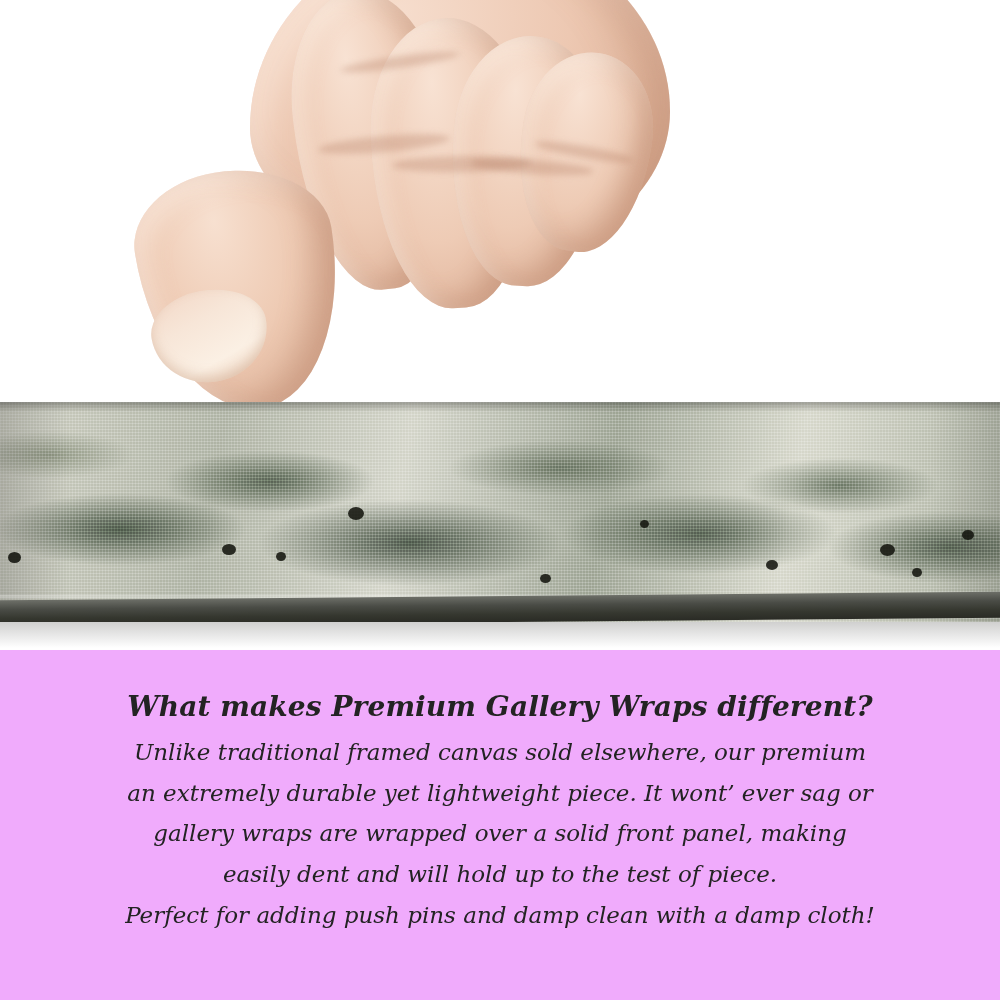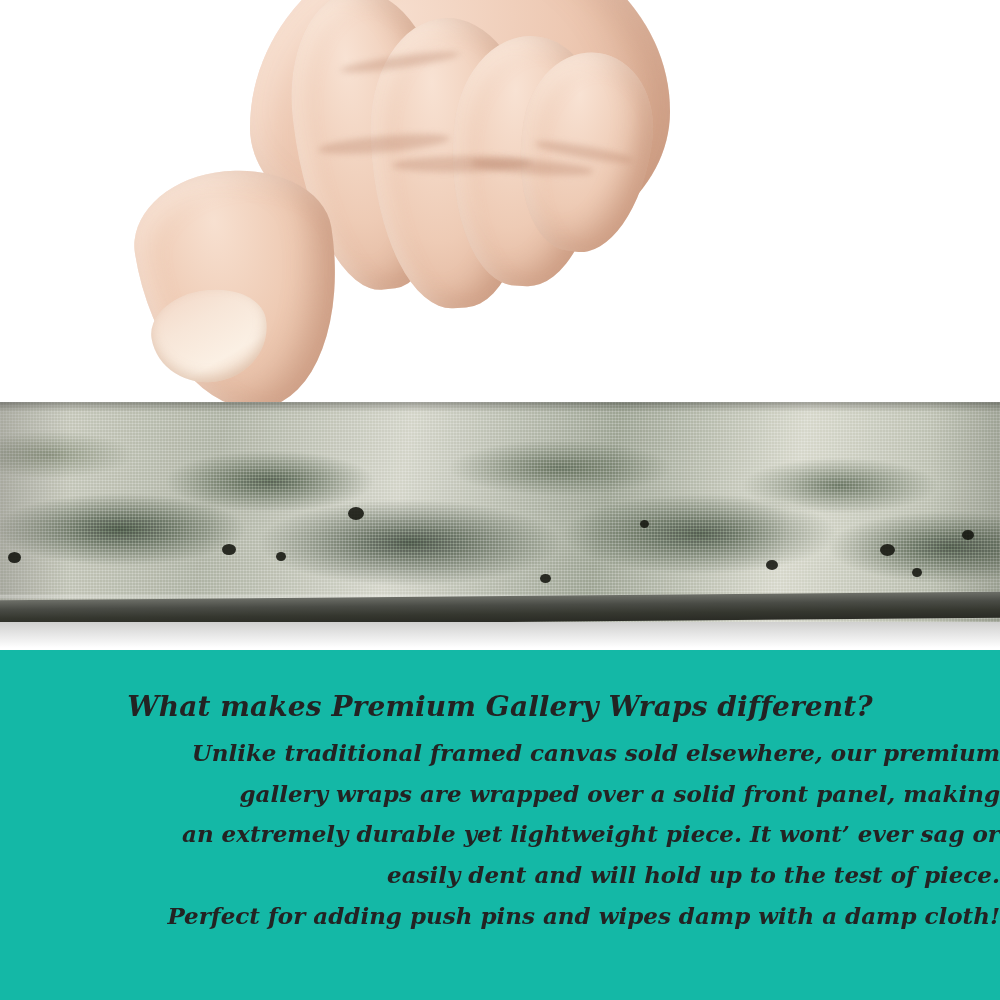--- a/index.html
+++ b/index.html
@@ -10,21 +10,21 @@
   body {
     width: 1000px;
     height: 1000px;
     font-family: "DejaVu Sans", sans-serif;
     overflow: hidden;
   }
   .page {
     position: relative;
     width: 1000px;
     height: 1000px;
-    background: #14b8a6;
+    background: #f0abfc;
     overflow: hidden;
   }
 
   
   .photo {
     position: absolute;
     left: 0;
     top: 0;
     width: 1000px;
     height: 650px;
@@ -207,22 +207,21 @@
   .caption-heading {
     font-size: 28px;
     font-weight: 700;
     letter-spacing: 0.1px;
     margin-bottom: 14px;
   }
   .caption-body p {
     margin: 0 0 9px 0;
     font-size: 23px;
     line-height: 1.38;
-    font-weight: 700;
-    text-align: right;
+    font-weight: 400;
   }
   .caption-body p:last-child { margin-bottom: 0; }
 </style>
 </head>
 <body>
 
 <div class="page">
 
   <div class="photo">
 
@@ -266,20 +265,20 @@
       <div class="band-edge"></div>
     </div>
 
     <div class="band-under-shadow"></div>
   </div>
 
   <div class="caption">
     <div class="caption-heading">What makes Premium Gallery Wraps different?</div>
     <div class="caption-body">
       <p>Unlike traditional framed canvas sold elsewhere, our premium</p>
+      <p>an extremely durable yet lightweight piece. It wont’ ever sag or</p>
       <p>gallery wraps are wrapped over a solid front panel, making</p>
-      <p>an extremely durable yet lightweight piece. It wont’ ever sag or</p>
       <p>easily dent and will hold up to the test of piece.</p>
-      <p>Perfect for adding push pins and wipes damp with a damp cloth!</p>
+      <p>Perfect for adding push pins and damp clean with a damp cloth!</p>
     </div>
   </div>
 
 </div>
 
 </body></html>

